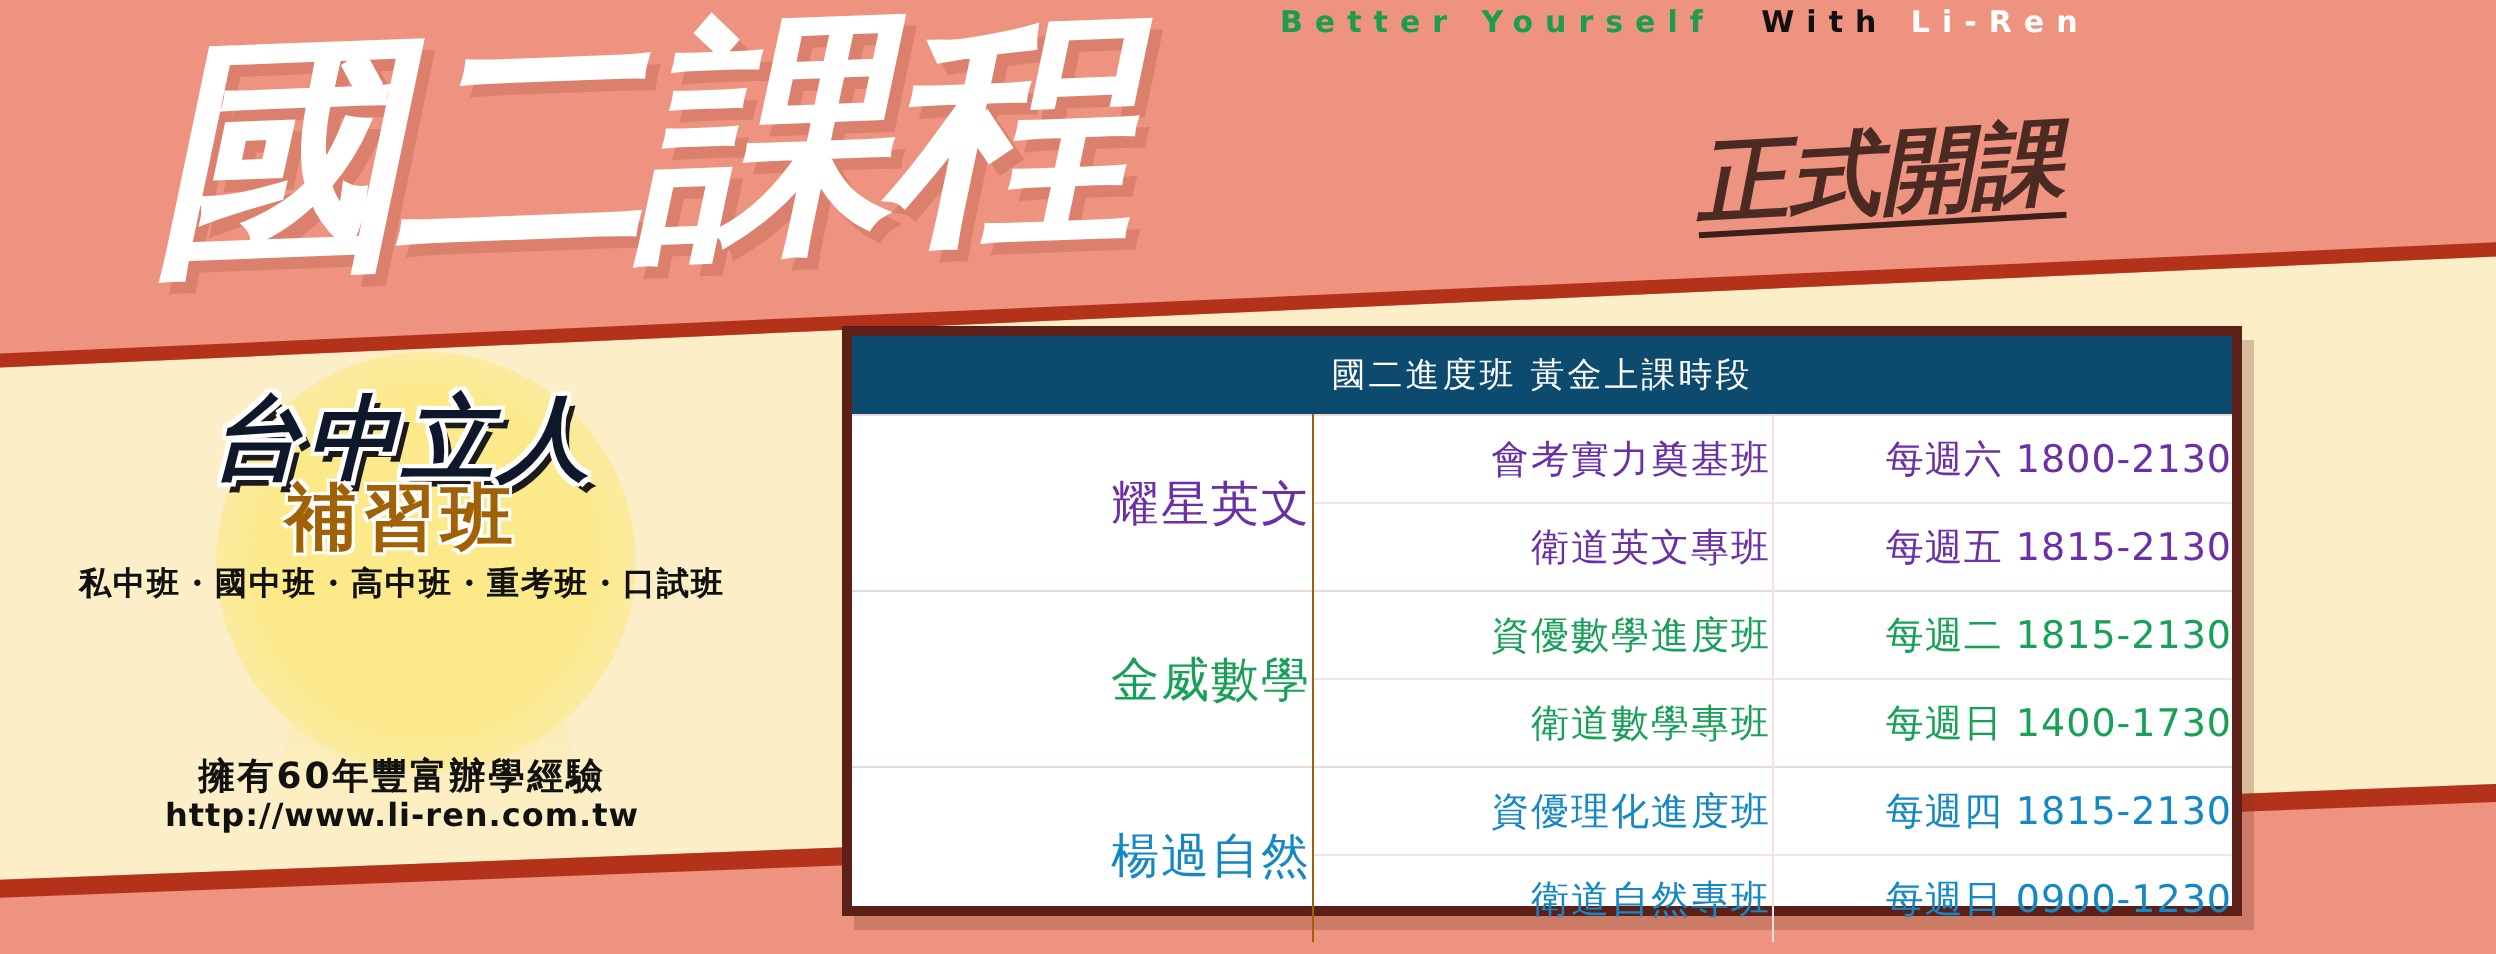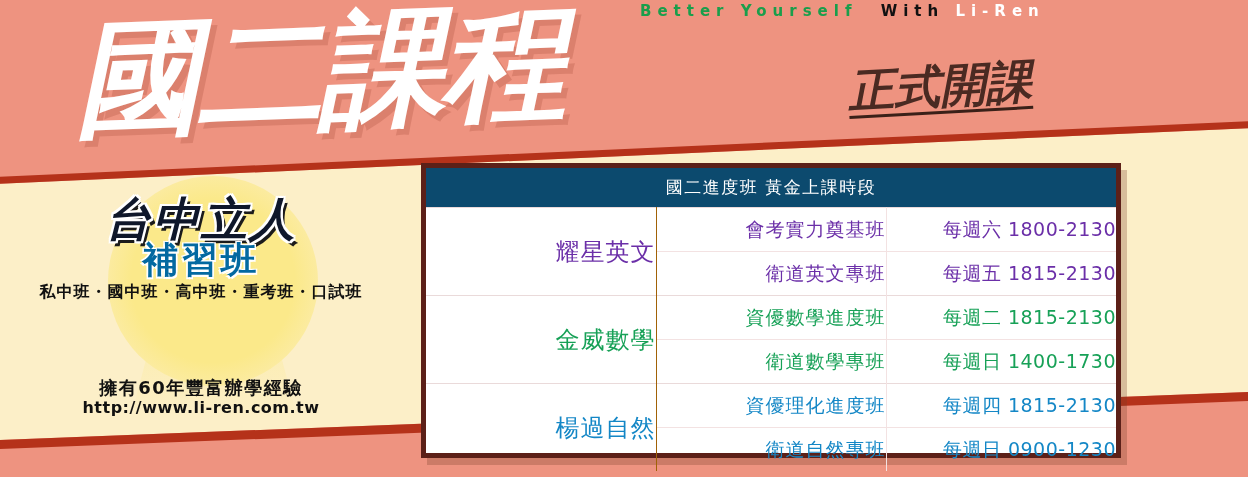--- a/index.html
+++ b/index.html
@@ -77,21 +77,21 @@
     font-weight:bold;font-style:italic;
     font-size:46px;line-height:1.04;color:#0f172a;
     letter-spacing:2px;white-space:nowrap;
     text-shadow:
       -2px -2px 0 #fff, 2px -2px 0 #fff, -2px 2px 0 #fff, 2px 2px 0 #fff,
       0 -2px 0 #fff, 0 2px 0 #fff, -2px 0 0 #fff, 2px 0 0 #fff,
       4px 5px 0 #1b1b1b;
   }
   .logo-sub{
     font-family:"DejaVu Sans","Liberation Sans",sans-serif;
-    font-weight:bold;font-size:36px;line-height:1.1;color:#0369a1;
+    font-weight:bold;font-size:36px;line-height:1.1;color:#a16207;
     letter-spacing:3px;margin-top:-4px;
     text-shadow:-1.5px -1.5px 0 #fff,1.5px -1.5px 0 #fff,-1.5px 1.5px 0 #fff,1.5px 1.5px 0 #fff;
   }
   .logo-tags{
     font-family:"DejaVu Sans","Liberation Sans",sans-serif;
     font-weight:bold;font-size:16px;color:#111111;letter-spacing:1px;
     margin-top:3px;white-space:nowrap;
   }
   .exp{
     position:absolute;left:36px;top:376px;width:330px;text-align:center;

